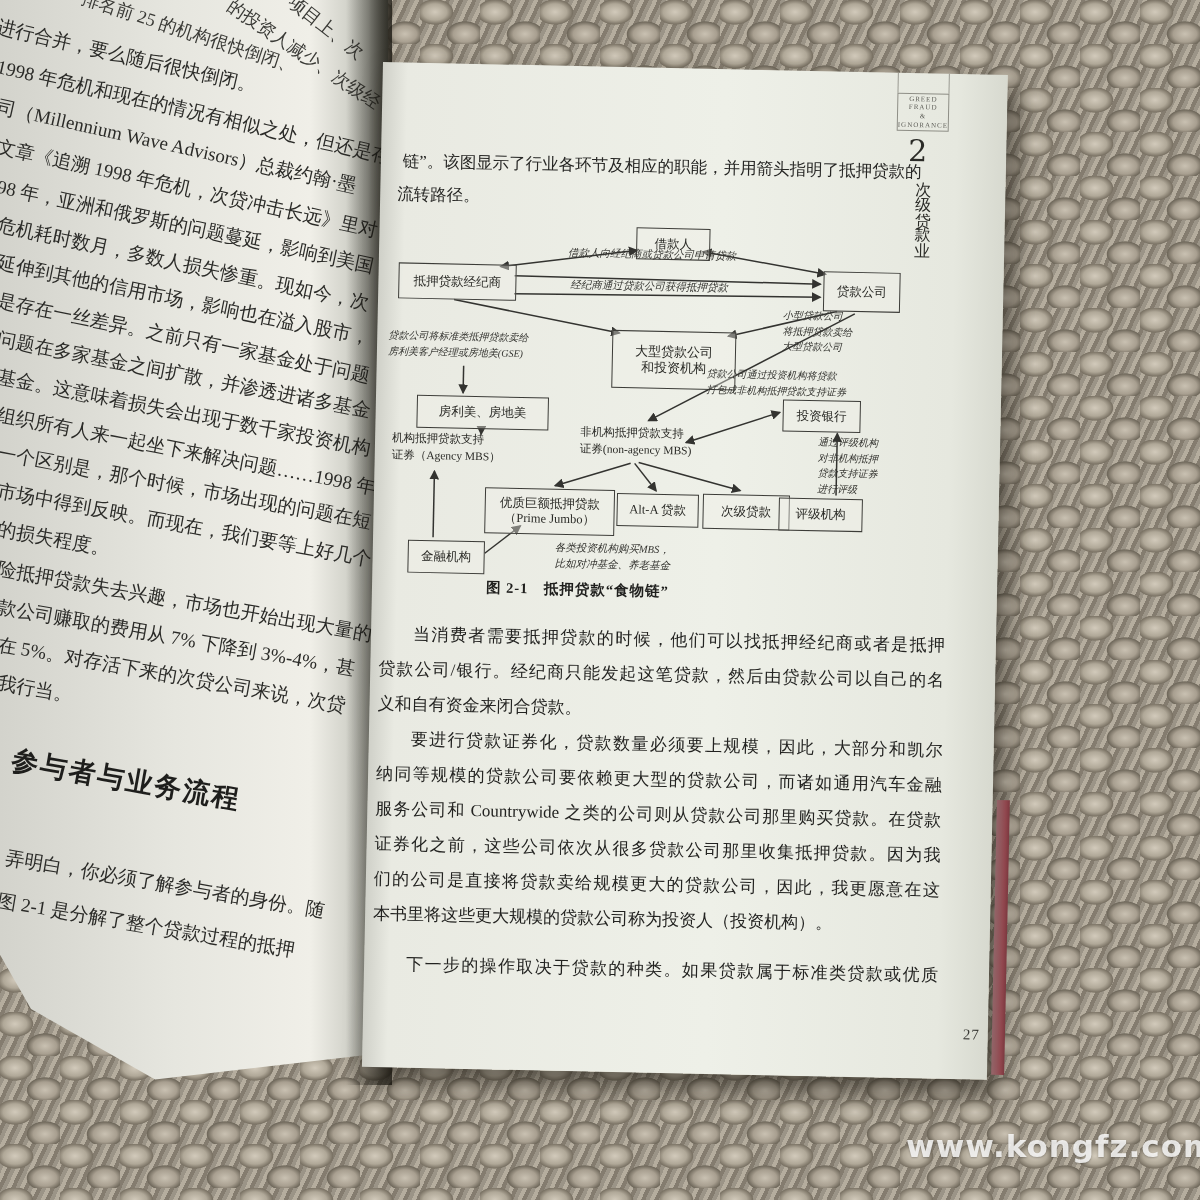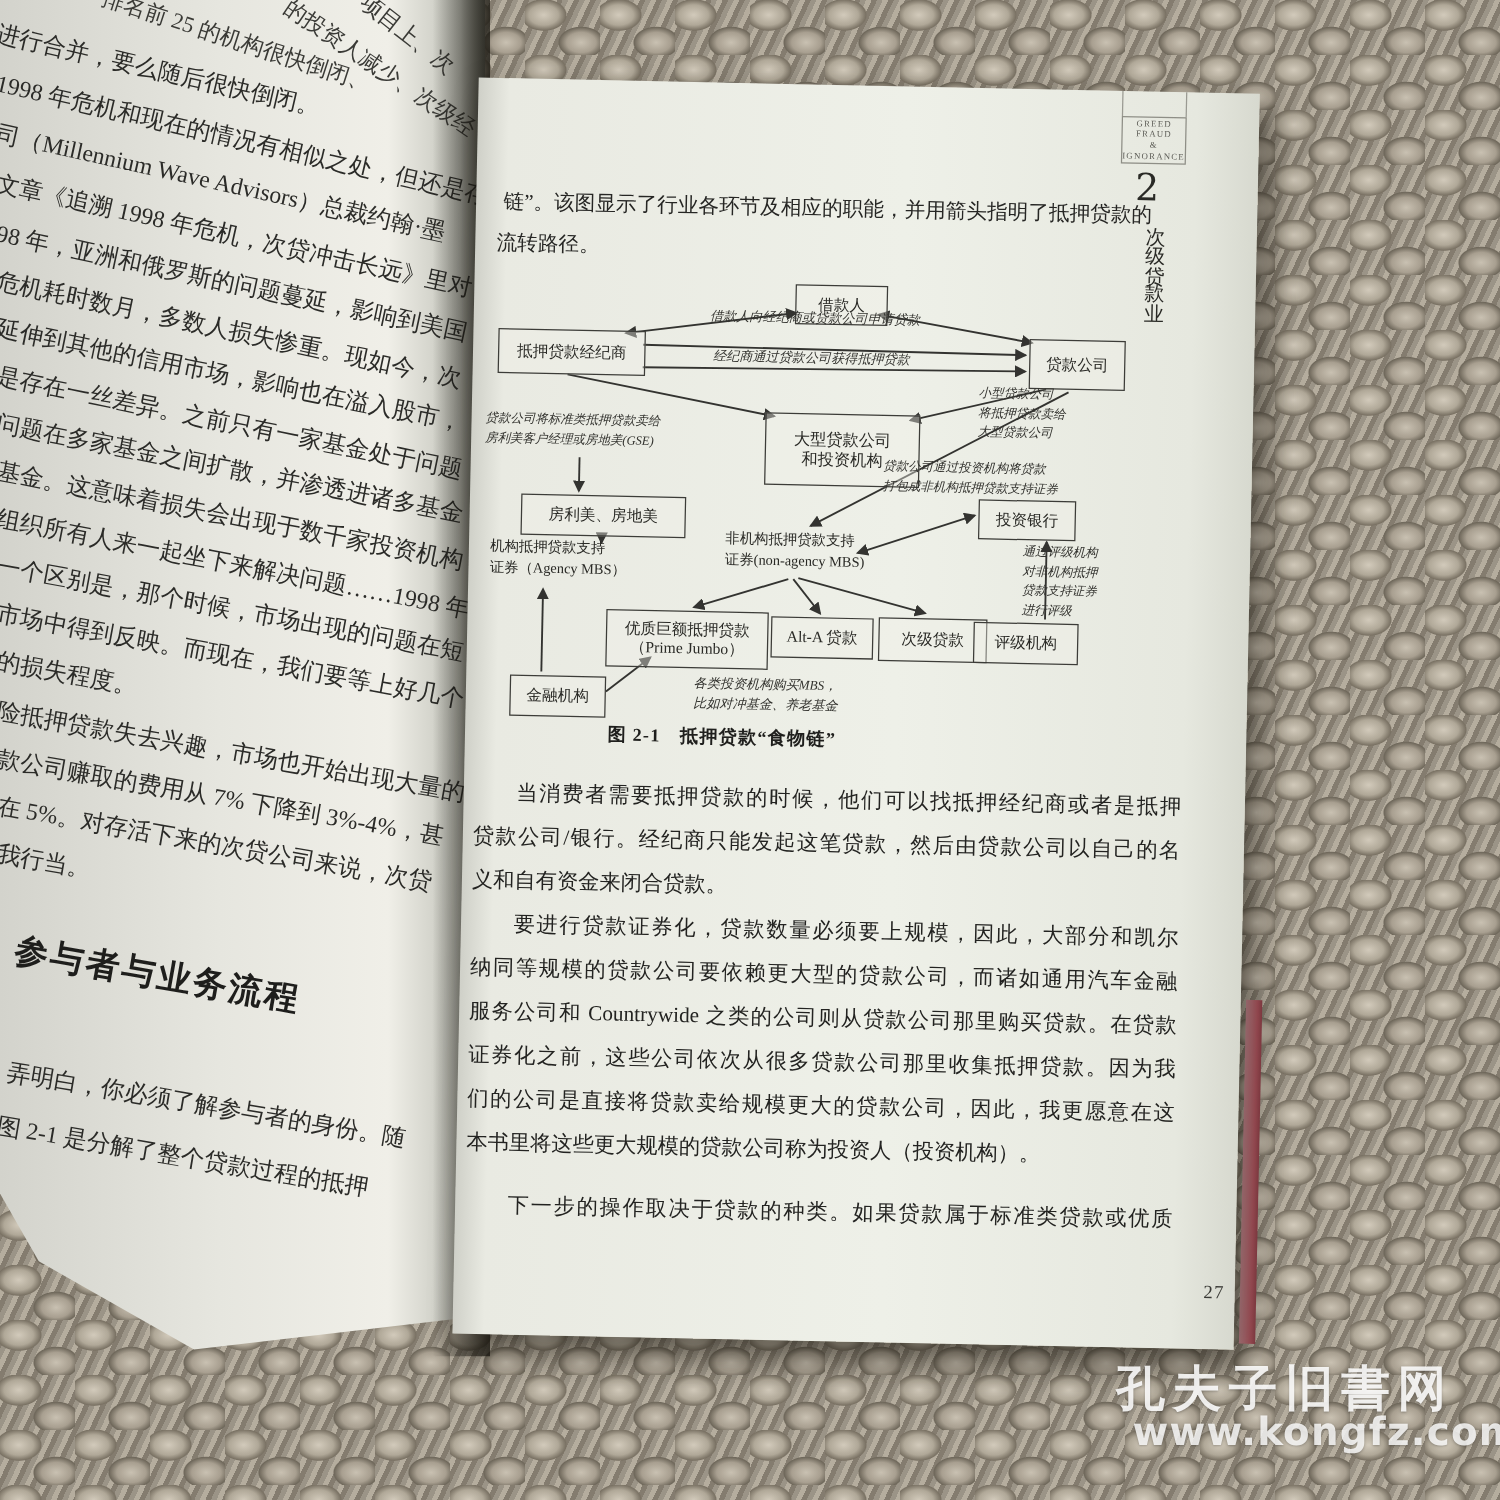--- a/index.html
+++ b/index.html
@@ -183,15 +183,14 @@
   <div class="bl" style="top:735px;">服务公司和 Countrywide 之类的公司则从贷款公司那里购买贷款。在贷款</div>
   <div class="bl" style="top:770px;">证券化之前，这些公司依次从很多贷款公司那里收集抵押贷款。因为我</div>
   <div class="bl" style="top:805px;">们的公司是直接将贷款卖给规模更大的贷款公司，因此，我更愿意在这</div>
   <div class="bp" style="top:840px;">本书里将这些更大规模的贷款公司称为投资人（投资机构）。</div>
   <div class="bl ind" style="top:890px;">下一步的操作取决于贷款的种类。如果贷款属于标准类贷款或优质</div>
 
   <div id="page-number" class="abs">27</div>
 </div>
 
 <div id="watermark" class="abs">
-  <div id="wm1">孔夫子旧書网</div>
   <div id="wm2">www.kongfz.com</div>
 </div>
 
 </body></html>

